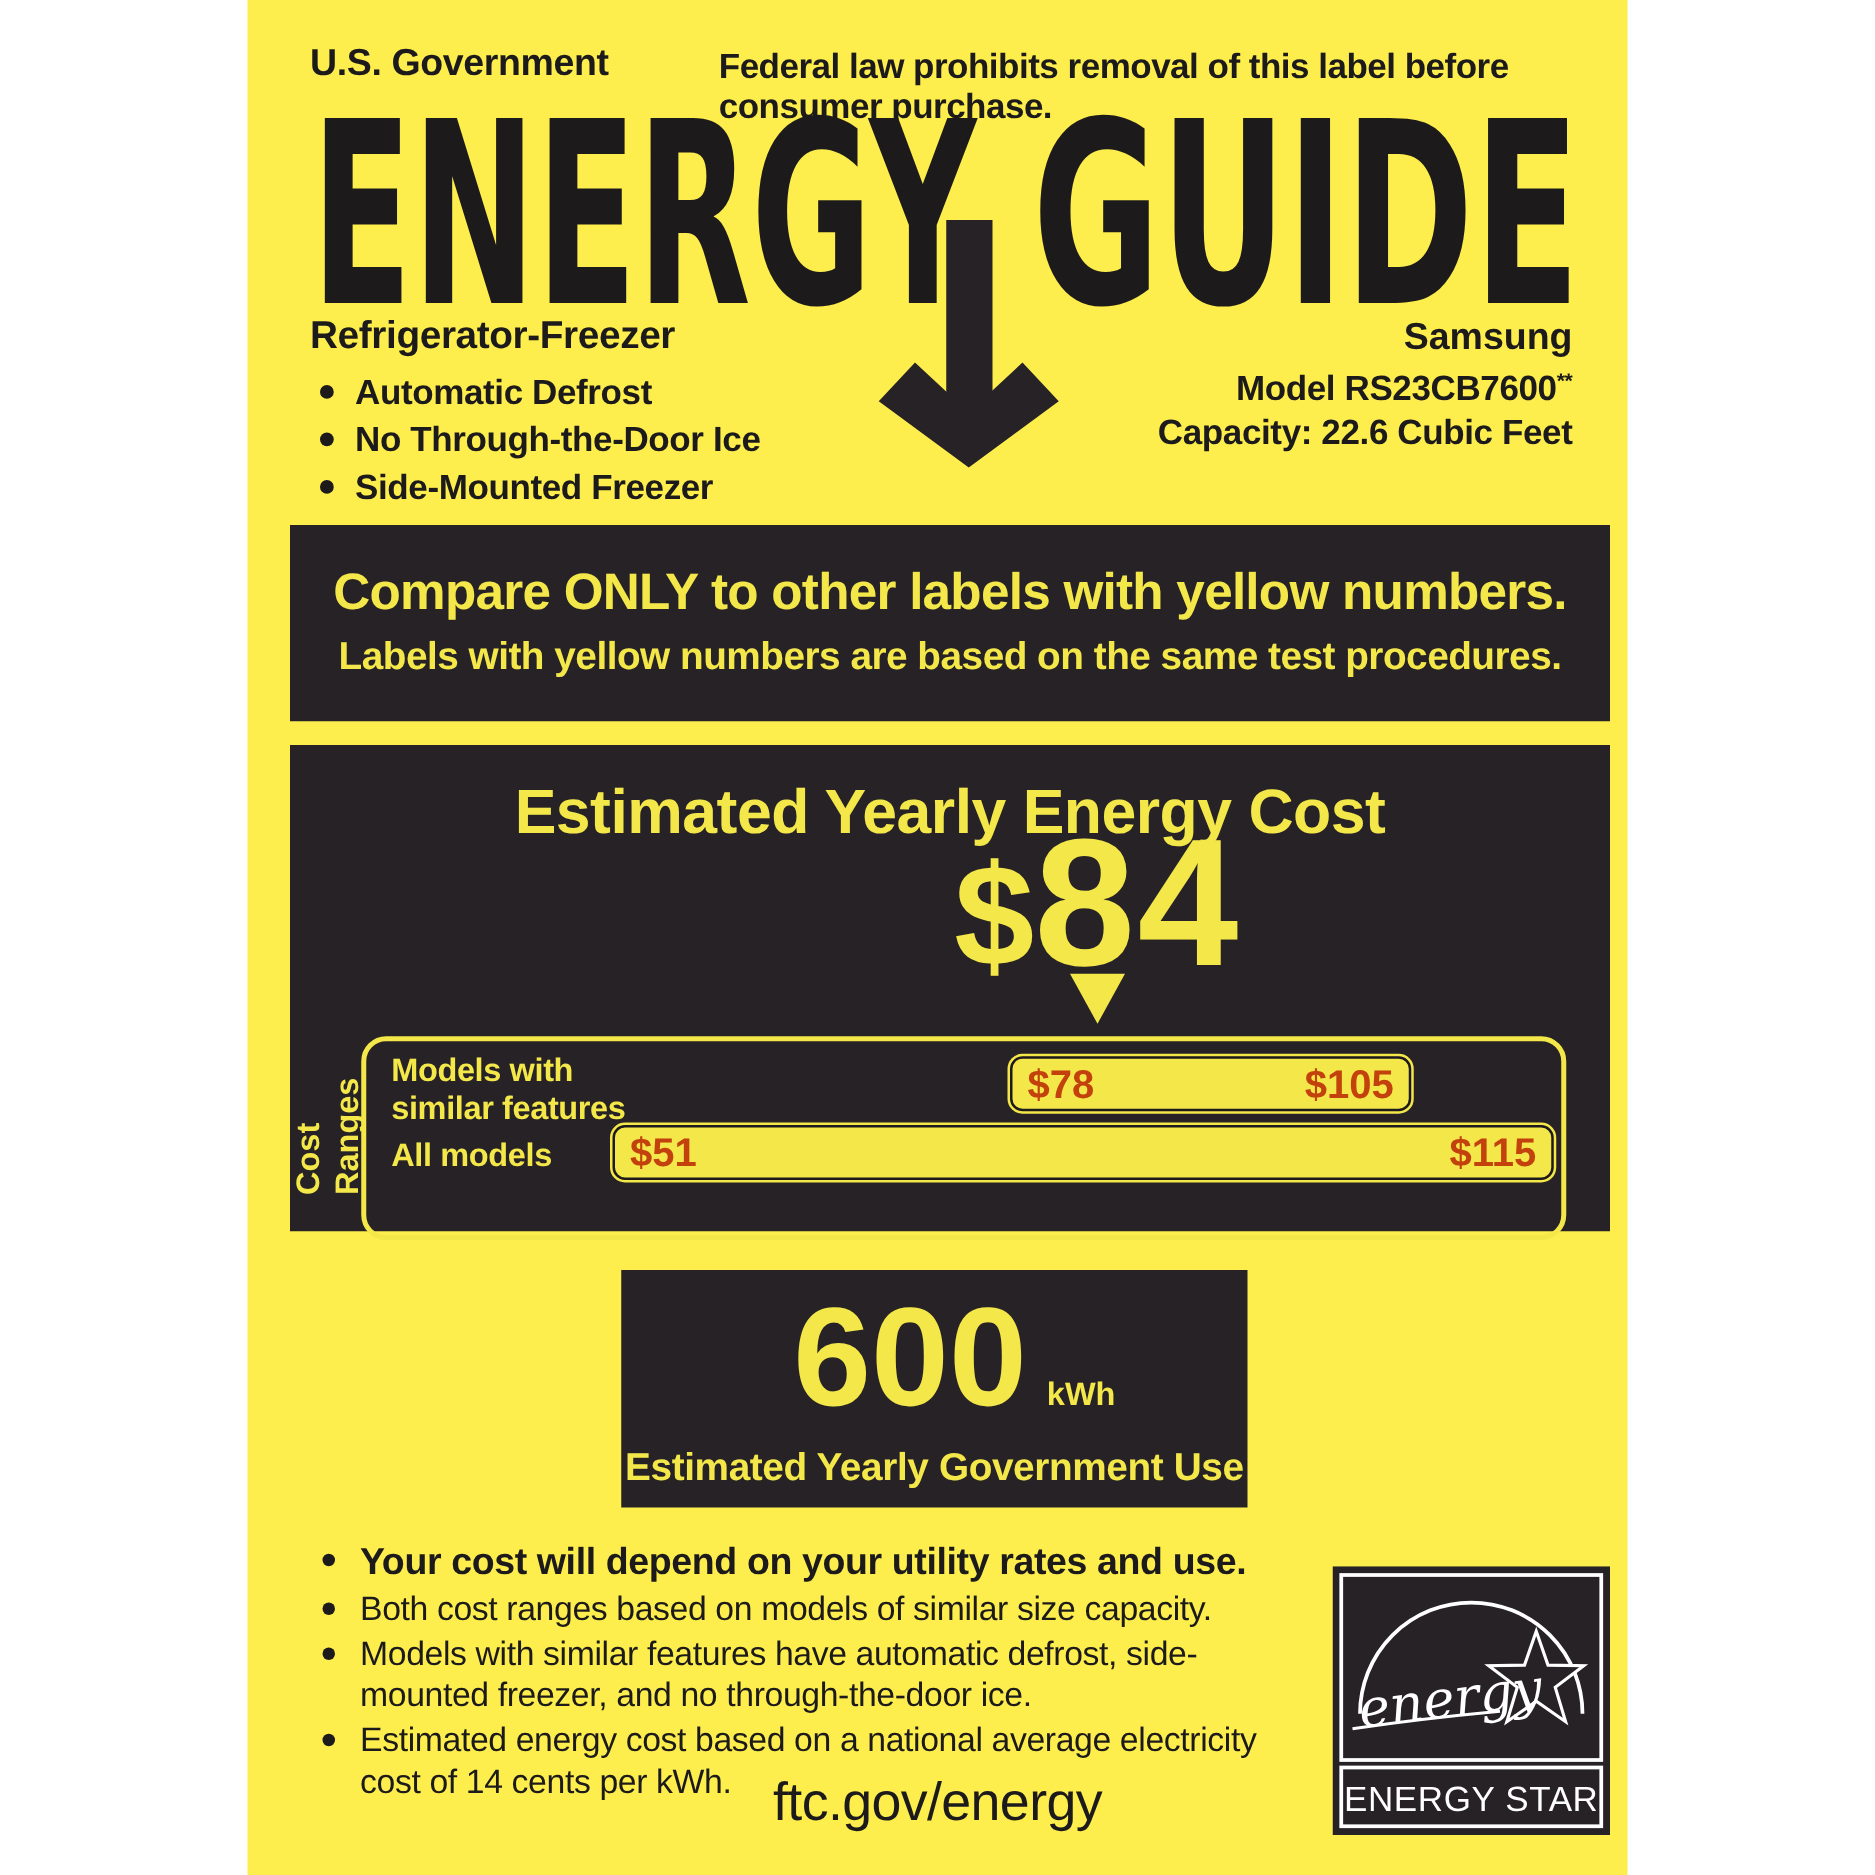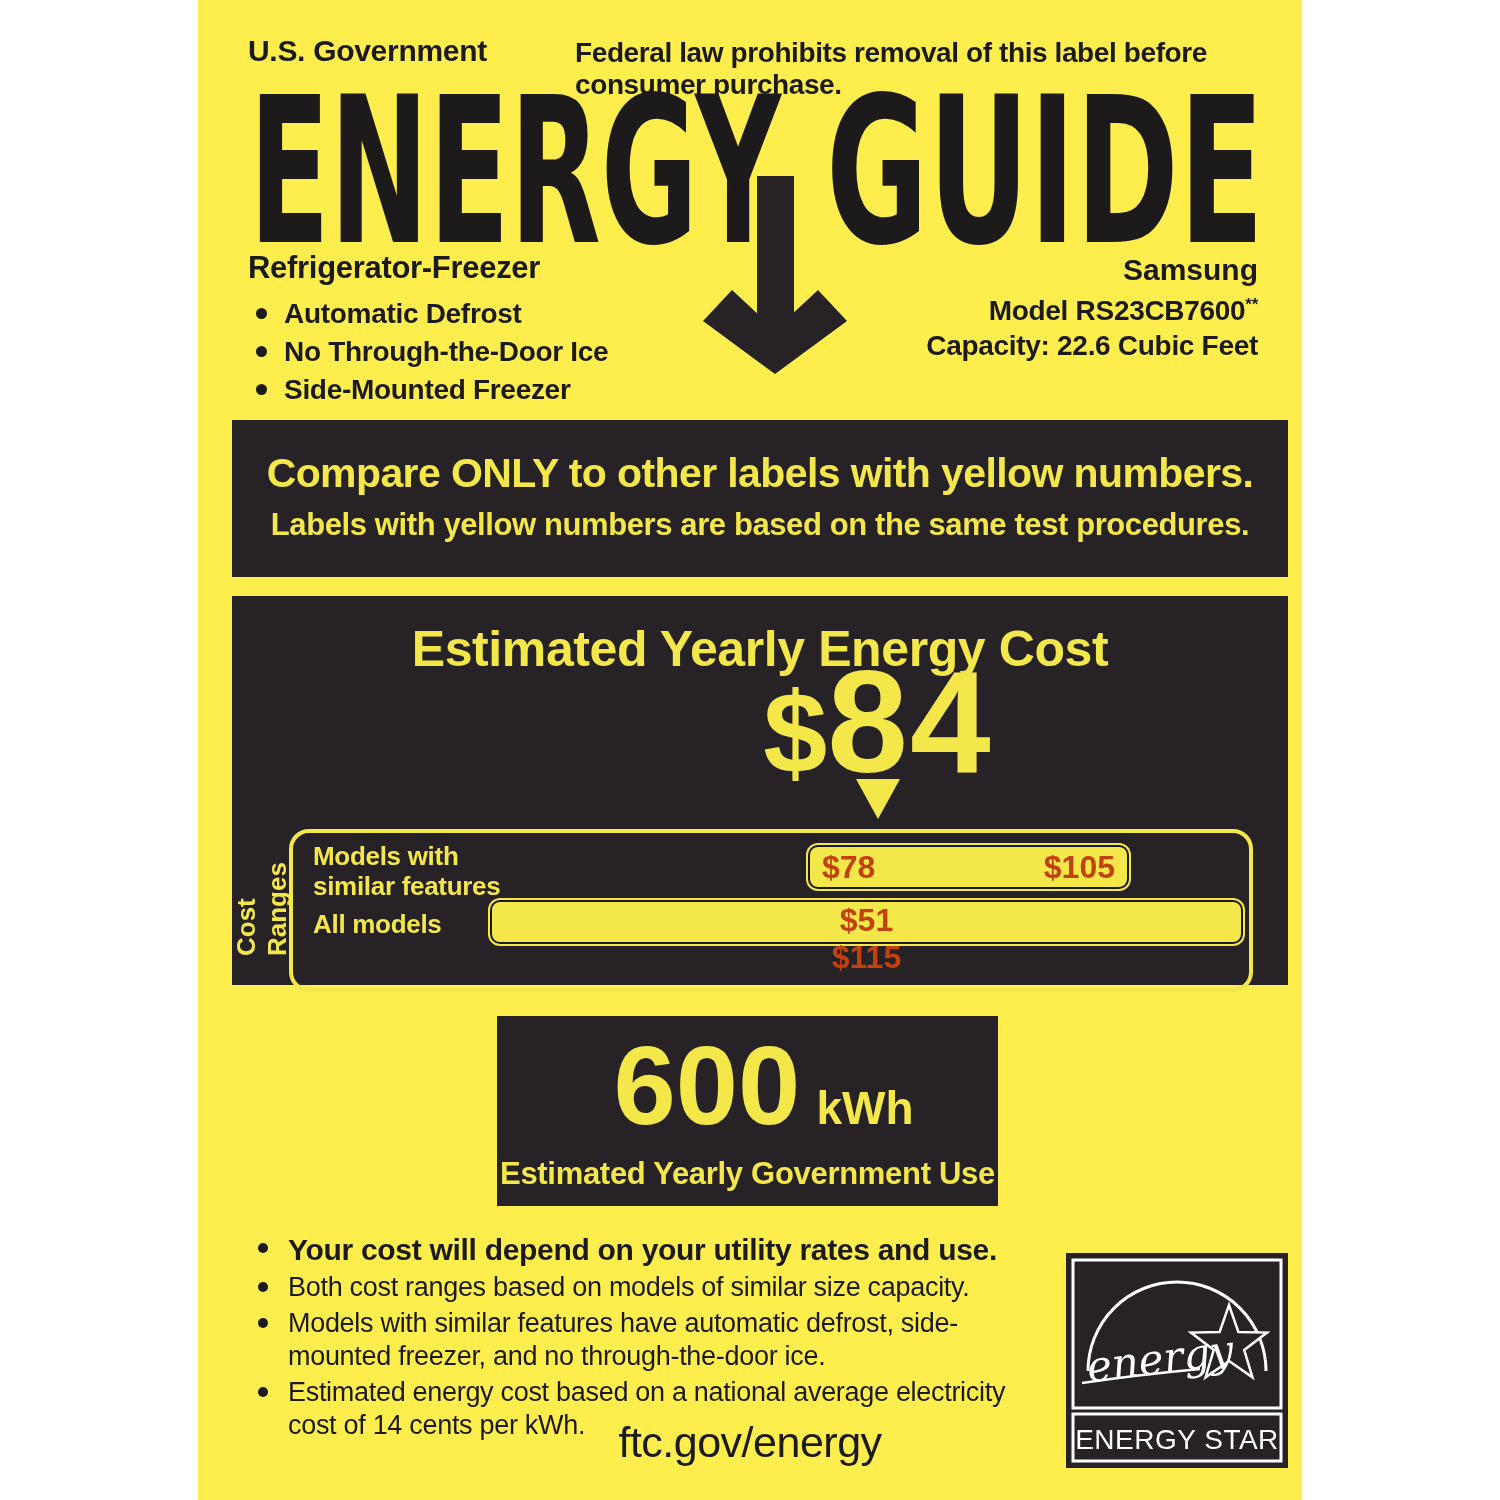--- a/index.html
+++ b/index.html
@@ -40,25 +40,25 @@
   .price-pointer{position:absolute;left:624px;top:183px;width:0;height:0;border-left:22px solid transparent;border-right:22px solid transparent;border-top:40px solid #f3e74a;}
   .ranges-side{position:absolute;left:10px;top:233px;width:40px;height:127px;display:flex;align-items:center;justify-content:center;
     writing-mode:vertical-rl;transform:rotate(180deg);font-size:26px;font-weight:bold;letter-spacing:0px;}
   .ranges-box{position:absolute;left:57px;top:233px;width:964px;height:163px;border:4px solid #f3e74a;border-radius:20px;box-sizing:border-box;}
   .rlabel{position:absolute;left:20px;font-size:26px;font-weight:bold;line-height:30px;letter-spacing:-0.3px;}
   .rlabel1{top:8px;}
   .rlabel2{top:76px;}
   .rbar{position:absolute;height:44px;background:#f3e74a;border:2px solid #1c1a1b;box-shadow:0 0 0 2px #f3e74a;border-radius:10px;box-sizing:border-box;
     display:flex;justify-content:space-between;align-items:center;padding:0 12px;color:#c2410c;font-size:32px;font-weight:bold;}
   .rbar1{left:515px;top:12px;width:321px;}
-  .rbar2{left:197px;top:67px;width:753px;flex-direction:column;}
+  .rbar2{left:197px;top:67px;width:753px;}
   .box-usage{left:299px;top:1016px;width:501px;height:190px;display:flex;flex-direction:column;align-items:center;justify-content:center;}
   .usage-row{display:flex;align-items:baseline;line-height:1;}
   .usage-amt{font-size:112px;font-weight:bold;margin-left:32px;}
-  .usage-unit{font-size:46px;font-weight:bold;margin-left:16px;}
+  .usage-unit{font-size:26px;font-weight:bold;margin-left:16px;}
   .usage-caption{font-size:31px;font-weight:bold;margin-top:14px;letter-spacing:-0.3px;}
   
   .notes{position:absolute;left:56px;top:1232px;width:756px;}
   .note{position:relative;padding-left:34px;font-size:27px;line-height:33px;letter-spacing:-0.3px;margin-bottom:3px;}
   .note::before{content:"";position:absolute;left:4px;top:11px;width:10px;height:10px;border-radius:50%;background:#1c1a1b;}
   .note-bold{font-size:30px;font-weight:bold;line-height:36px;}
   
   .ftc{position:absolute;left:0;top:1418px;width:1104px;text-align:center;font-size:43px;letter-spacing:-0.5px;}
   
   .estar{position:absolute;left:868px;top:1253px;width:222px;height:215px;}

